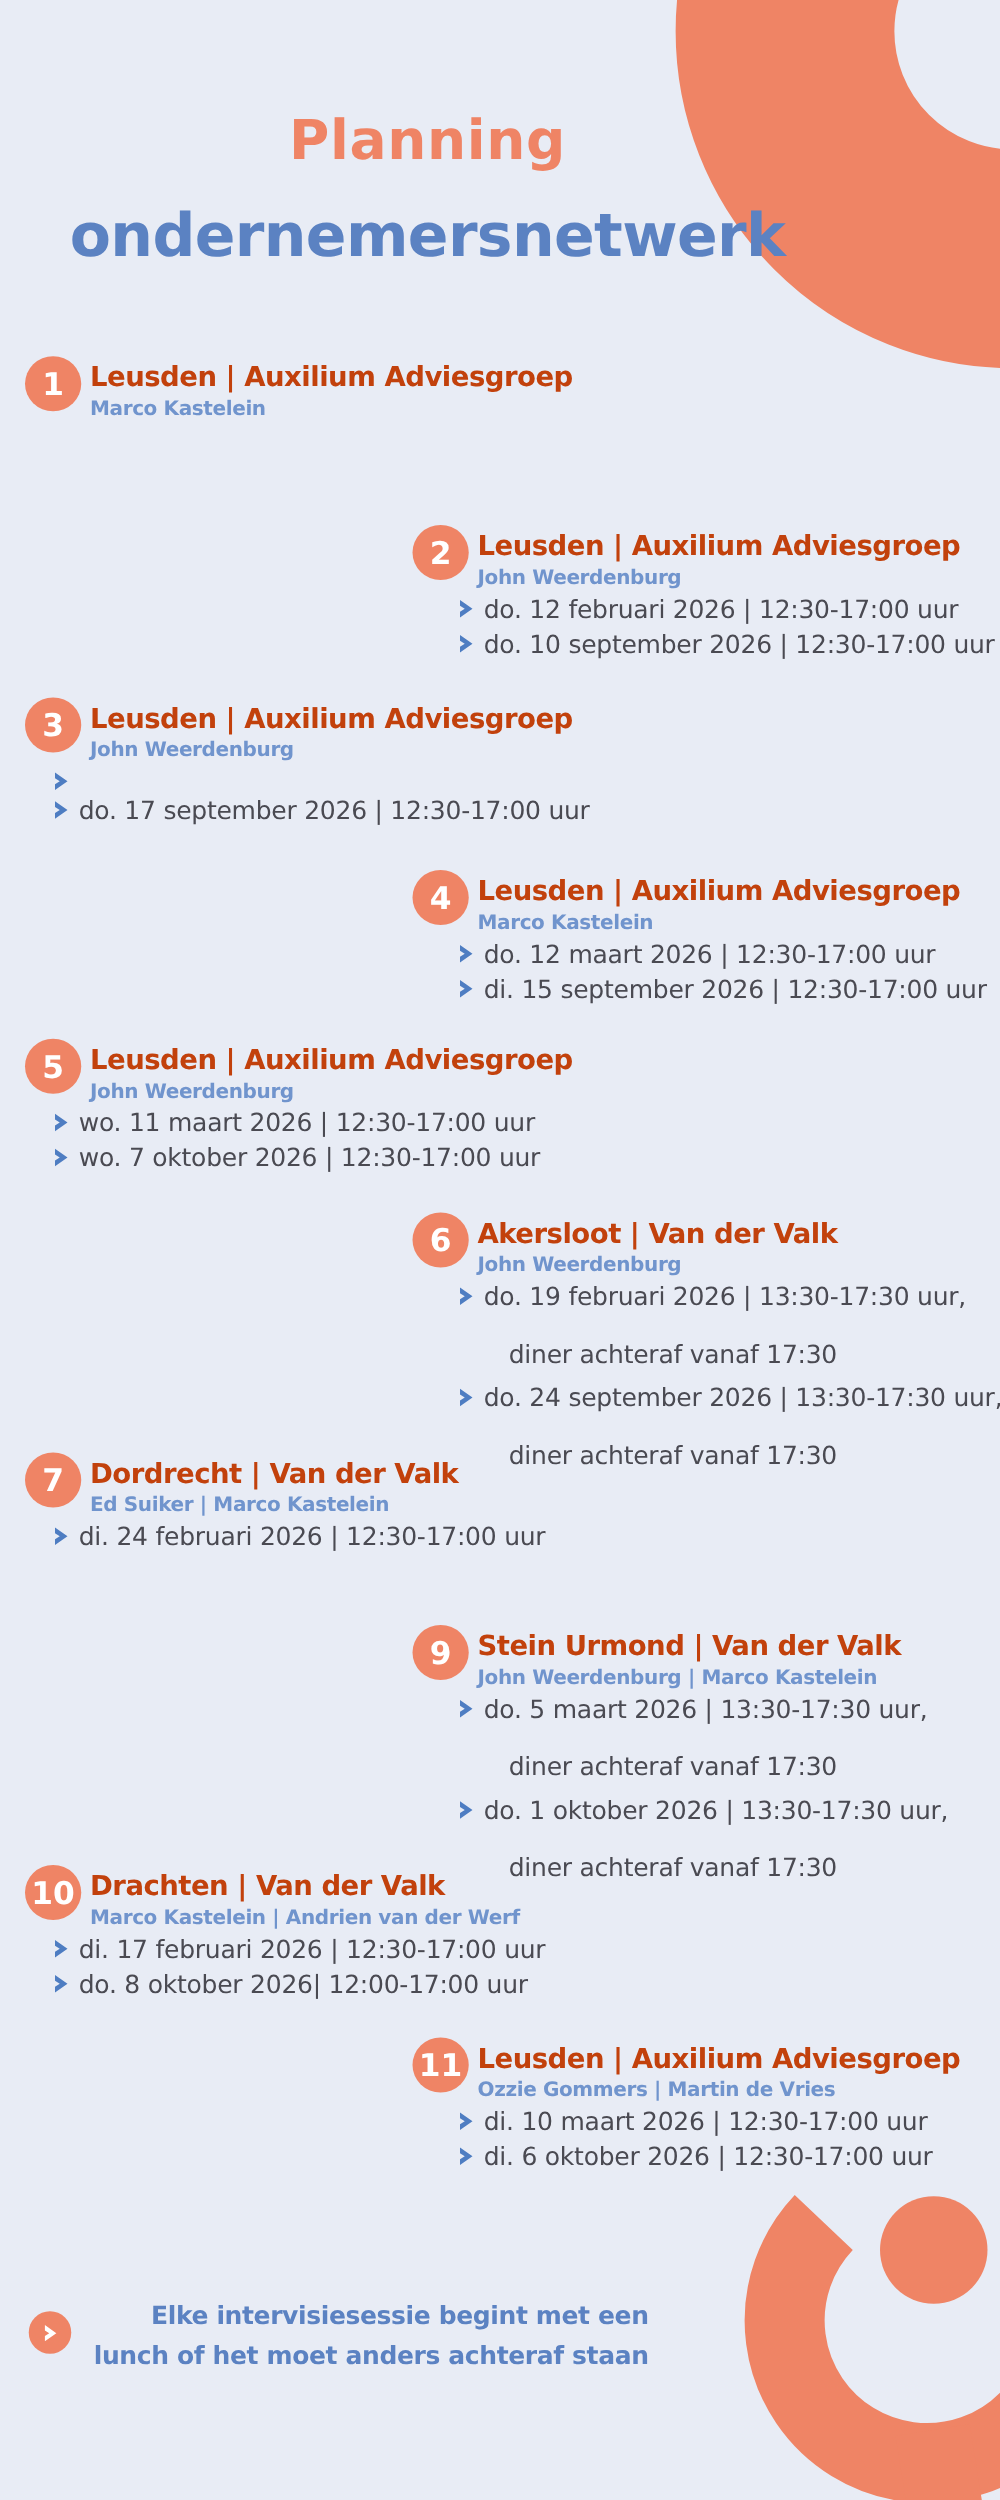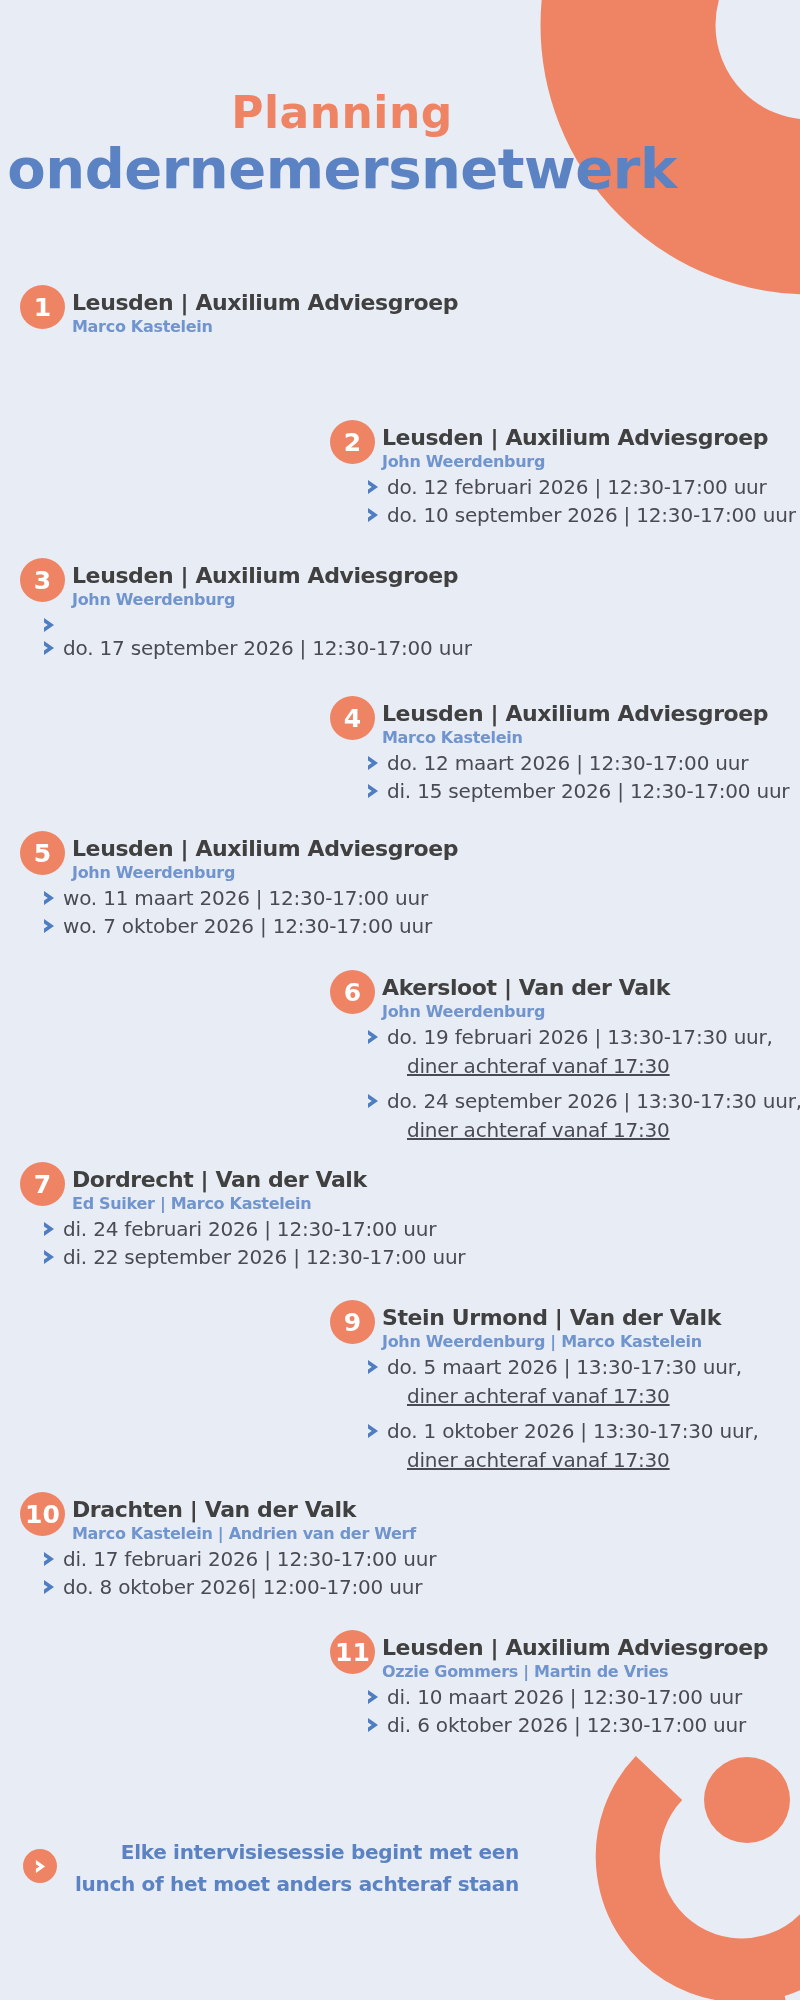--- a/index.html
+++ b/index.html
@@ -7,42 +7,42 @@
   .page {
     position:relative; width:800px; height:2000px;
     background:#e8ecf5; overflow:hidden;
   }
   svg.deco { position:absolute; z-index:0; pointer-events:none; }
   #corner-ring { top:0; left:0; }
   #logo-mark { top:1735px; left:560px; }
 
   .header { position:absolute; top:88px; left:0; width:684px; text-align:center; z-index:1; }
   .header .line1 { font-size:44px; line-height:50px; font-weight:bold; color:#ef8465; letter-spacing:0.5px; }
-  .header .line2 { font-size:56px; line-height:62px; font-weight:bold; color:#5b82c2; letter-spacing:-0.5px; }
+  .header .line2 { font-size:48px; line-height:62px; font-weight:bold; color:#5b82c2; letter-spacing:-0.5px;margin-top:20px; }
 
   .item { position:absolute; z-index:1; width:470px; }
   .item.left  { left:20px; }
   .item.right { left:330px; }
   .badge {
     position:absolute; top:0; left:0; width:45px; height:44px;
     background:#ef8465; border-radius:50%;
     display:flex; align-items:center; justify-content:center;
     color:#ffffff; font-weight:bold; font-size:25px;
   }
   .titles { margin-left:52px; padding-top:5px; }
-  .title    { font-size:22px; line-height:25px; font-weight:bold; color:#404040; letter-spacing:-0.4px; white-space:nowrap; }
+  .title    { font-size:22px; line-height:25px; font-weight:bold; color:#c2410c; letter-spacing:-0.4px; white-space:nowrap; }
   .subtitle { font-size:16px; line-height:24px; font-weight:bold; color:#7094cd; letter-spacing:-0.3px; white-space:nowrap; }
   .dates { margin-left:23px; margin-top:0; }
   .item.right .dates { margin-left:37px; }
   .date-row { display:flex; align-items:flex-start; margin-bottom:2px; }
   .date-row.wrapped { margin-bottom:9px; }
   .chev { width:12px; height:16px; margin:5px 8px 0 0; flex-shrink:0; }
   .chev path { fill:#4e7dc2; }
   .date-text { font-size:20px; line-height:26px; color:#4a4a52; letter-spacing:-0.2px; white-space:nowrap; }
-  .wrap-line { margin-left:20px; margin-top:3px;text-decoration:underline; }
+  .wrap-line { margin-left:20px; margin-top:20px; }
 
   .footer { position:absolute; top:1836px; left:20px; z-index:1;text-align:right; }
   .footer .fbadge {
     position:absolute; left:3px; top:13px; width:34px; height:34px;
     background:#ef8465; border-radius:50%;
     display:flex; align-items:center; justify-content:center;
   }
   .footer .fbadge svg { width:11px; height:15px; }
   .footer .fbadge path { fill:#ffffff; }
   .footer .ftext { margin-left:55px; font-size:20px; line-height:32px; font-weight:bold;
@@ -211,26 +211,20 @@
       <div class="title">Dordrecht | Van der Valk</div>
       <div class="subtitle">Ed Suiker | Marco Kastelein</div>
     </div>
     <div class="dates">
       <div class="date-row">
         <svg class="chev" viewBox="0 0 12 16">
             <path d="M1 1 L11 8 L1 15 L1 10.4 L4.8 8 L1 5.6 Z"></path>
           </svg>
         <span class="date-text">di. 24 februari 2026 | 12:30-17:00 uur</span>
       </div>
-      <div class="date-row">
-        <svg class="chev" viewBox="0 0 12 16">
-            <path d="M1 1 L11 8 L1 15 L1 10.4 L4.8 8 L1 5.6 Z"></path>
-          </svg>
-        <span class="date-text">di. 22 september 2026 | 12:30-17:00 uur</span>
-      </div>
     </div>
   </section>
 
   <section class="item right" style="top:1300px">
     <div class="badge">
         <span>9</span>
       </div>
     <div class="titles">
       <div class="title">Stein Urmond | Van der Valk</div>
       <div class="subtitle">John Weerdenburg | Marco Kastelein</div>

